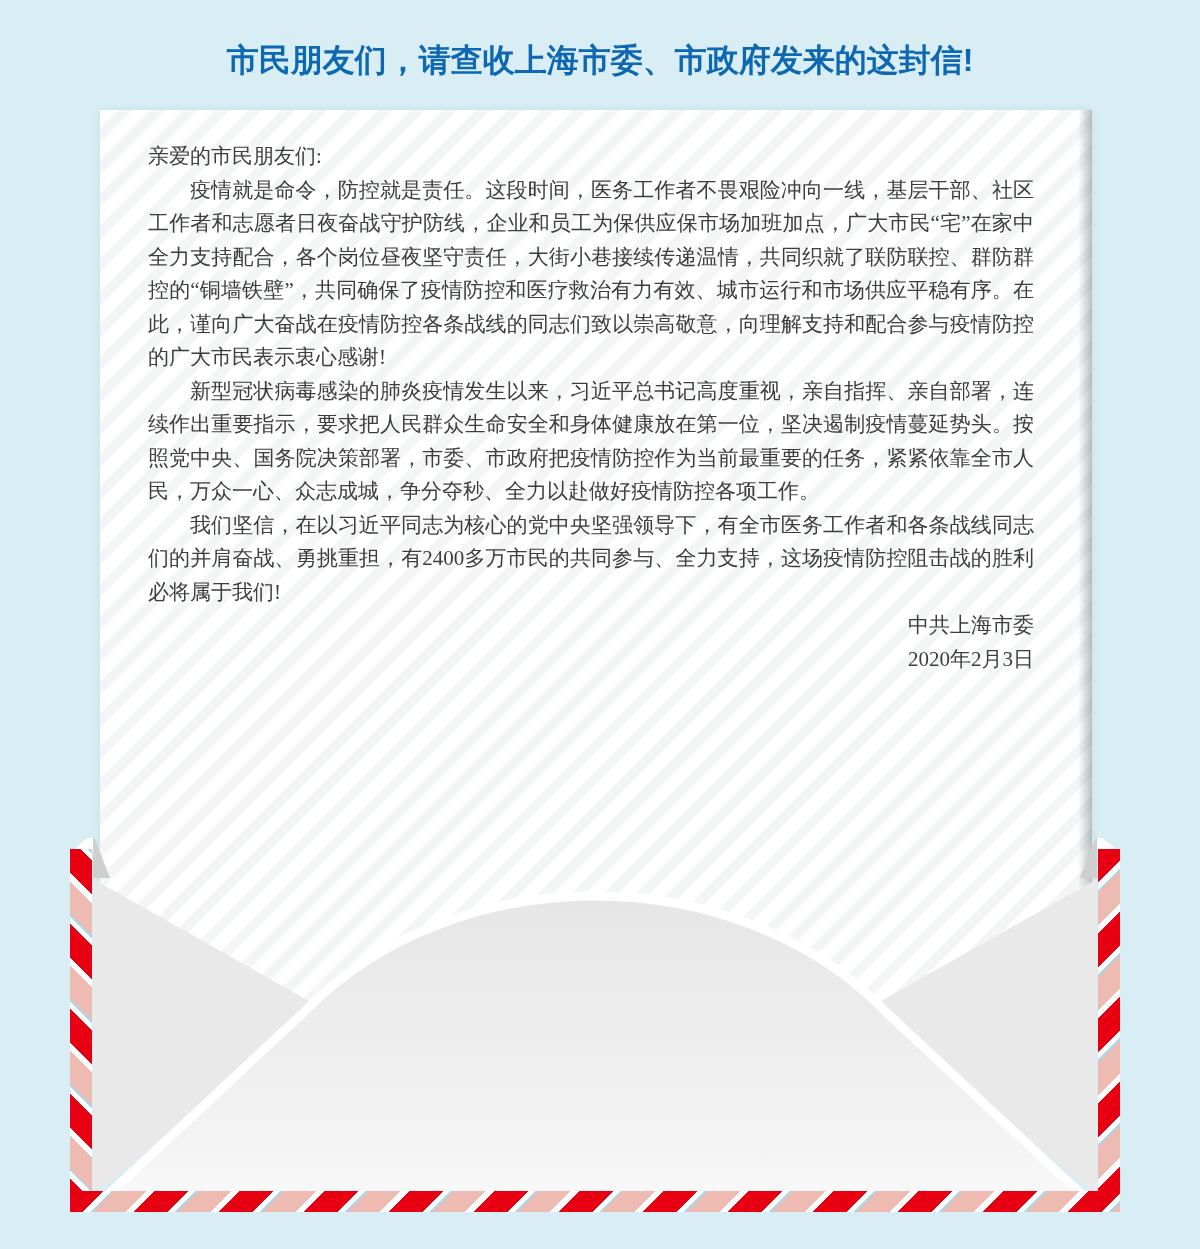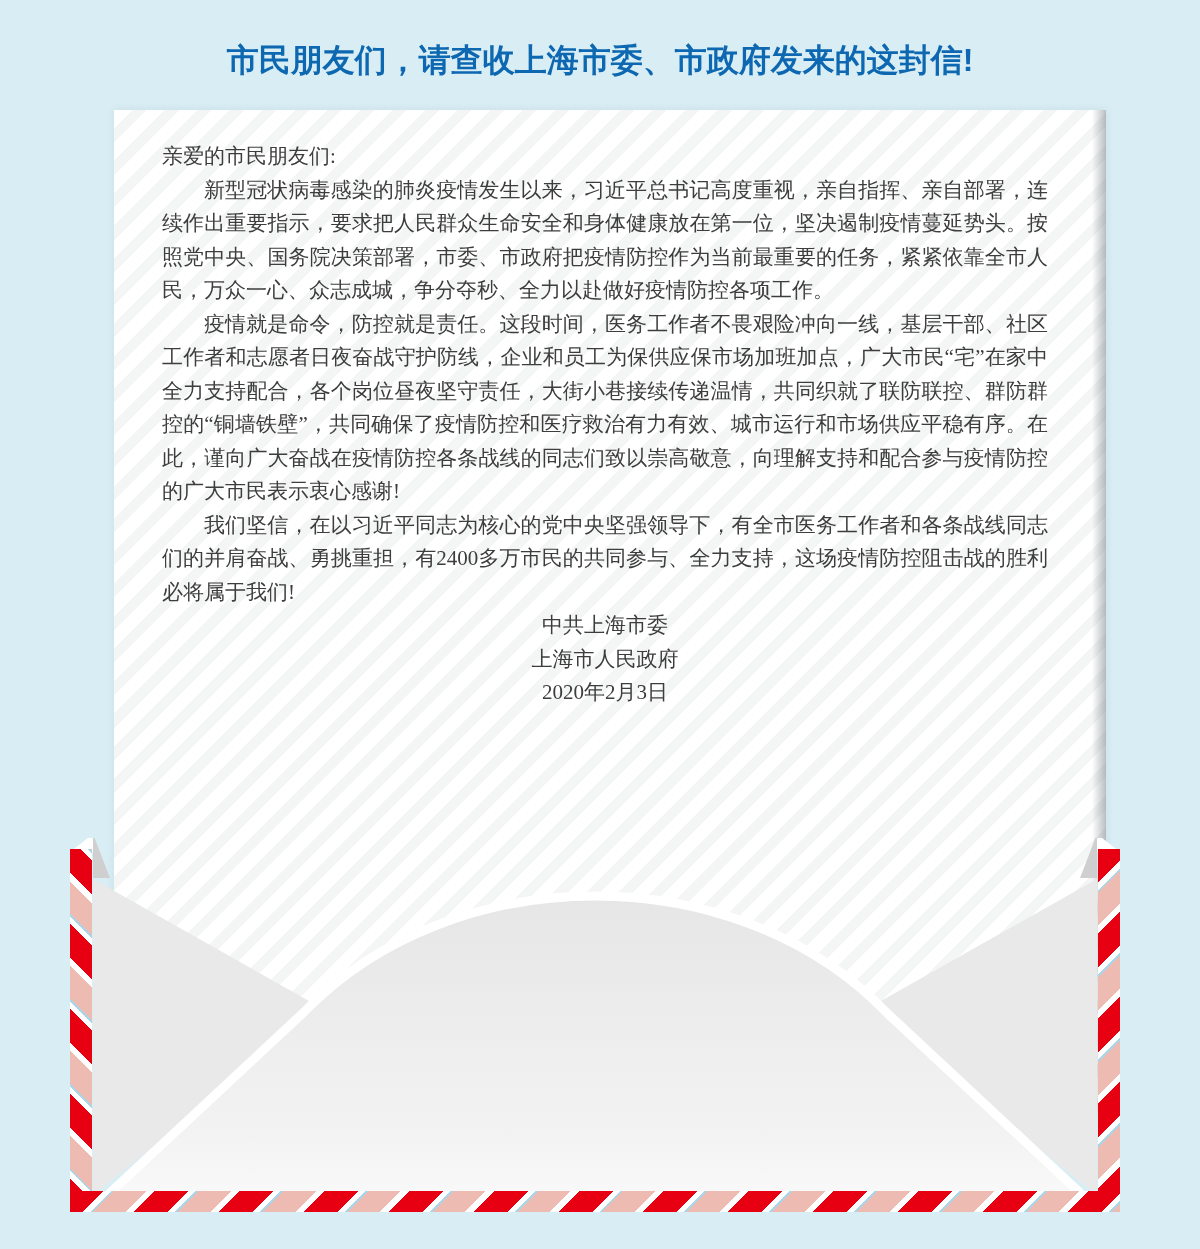--- a/index.html
+++ b/index.html
@@ -15,42 +15,42 @@
   .title {
     position: absolute; left: 0; top: 32px; width: 1200px;
     margin: 0; text-align: center;
     font-size: 32px; line-height: 56px; font-weight: 700;
     color: var(--title-color, #0d68b1);
     letter-spacing: 0px;
   }
 
   
   .paper {
-    position: absolute; left: 114px; top: 110px;
+    position: absolute; left: 100px; top: 110px;
     width: 992px; height: 1000px;
     background:
       repeating-linear-gradient(135deg, #ffffff 0 13px, #f4f5f5 13px 23px);
     box-shadow: 0 0 8px rgba(60,80,90,0.10);
     z-index: 1;
   }
   .paper-edge-shadow {
     position: absolute; right: 0; top: 0; width: 14px; height: 100%;
     background: linear-gradient(to right, rgba(100,112,118,0), rgba(100,112,118,0.45));
   }
   .letter {
     position: relative;
     padding: 30px 58px 0 48px;
     font-family: "Liberation Serif", "DejaVu Serif", serif;
     font-size: 21px; line-height: 33.5px;
     color: var(--text-color, #3d3d3d);
     text-align: justify;
   }
   .salutation { text-indent: 0; }
   .para { text-indent: 2em; }
-  .sig { text-align: center; }
+  .sig { text-align: right; }
 
   
   .envelope {
     position: absolute; left: 70px; top: 838px;
     width: 1050px; height: 374px;
     z-index: 2;
   }
   .envelope svg { position: absolute; left: 0; top: 0; }
   .flap { fill: var(--flap, #e9e9e9); }
   .fold-white { fill: #ffffff; }
@@ -89,26 +89,25 @@
 <body>
 
 <div class="stage">
 
   <h1 class="title">市民朋友们，请查收上海市委、市政府发来的这封信!</h1>
 
   <div class="paper">
     <div class="paper-edge-shadow"></div>
     <div class="letter">
       <div class="salutation">亲爱的市民朋友们:</div>
+      <div class="para">疫情就是命令，防控就是责任。这段时间，医务工作者不畏艰险冲向一线，基层干部、社区工作者和志愿者日夜奋战守护防线，企业和员工为保供应保市场加班加点，广大市民“宅”在家中全力支持配合，各个岗位昼夜坚守责任，大街小巷接续传递温情，共同织就了联防联控、群防群控的“铜墙铁壁”，共同确保了疫情防控和医疗救治有力有效、城市运行和市场供应平稳有序。在此，谨向广大奋战在疫情防控各条战线的同志们致以崇高敬意，向理解支持和配合参与疫情防控的广大市民表示衷心感谢!</div>
       <div class="para">新型冠状病毒感染的肺炎疫情发生以来，习近平总书记高度重视，亲自指挥、亲自部署，连续作出重要指示，要求把人民群众生命安全和身体健康放在第一位，坚决遏制疫情蔓延势头。按照党中央、国务院决策部署，市委、市政府把疫情防控作为当前最重要的任务，紧紧依靠全市人民，万众一心、众志成城，争分夺秒、全力以赴做好疫情防控各项工作。</div>
-      <div class="para">疫情就是命令，防控就是责任。这段时间，医务工作者不畏艰险冲向一线，基层干部、社区工作者和志愿者日夜奋战守护防线，企业和员工为保供应保市场加班加点，广大市民“宅”在家中全力支持配合，各个岗位昼夜坚守责任，大街小巷接续传递温情，共同织就了联防联控、群防群控的“铜墙铁壁”，共同确保了疫情防控和医疗救治有力有效、城市运行和市场供应平稳有序。在此，谨向广大奋战在疫情防控各条战线的同志们致以崇高敬意，向理解支持和配合参与疫情防控的广大市民表示衷心感谢!</div>
       <div class="para">我们坚信，在以习近平同志为核心的党中央坚强领导下，有全市医务工作者和各条战线同志们的并肩奋战、勇挑重担，有2400多万市民的共同参与、全力支持，这场疫情防控阻击战的胜利必将属于我们!</div>
       <div class="sig">
         <div>中共上海市委</div>
-        <div>上海市人民政府</div>
         <div>2020年2月3日</div>
       </div>
     </div>
   </div>
 
   <div class="envelope">
     <svg width="1050" height="374" viewBox="0 0 1050 374">
       <defs>
         <linearGradient id="bottomFlapGrad" x1="0" y1="0" x2="0" y2="1">
           <stop offset="0" stop-color="#e6e6e6"></stop>

